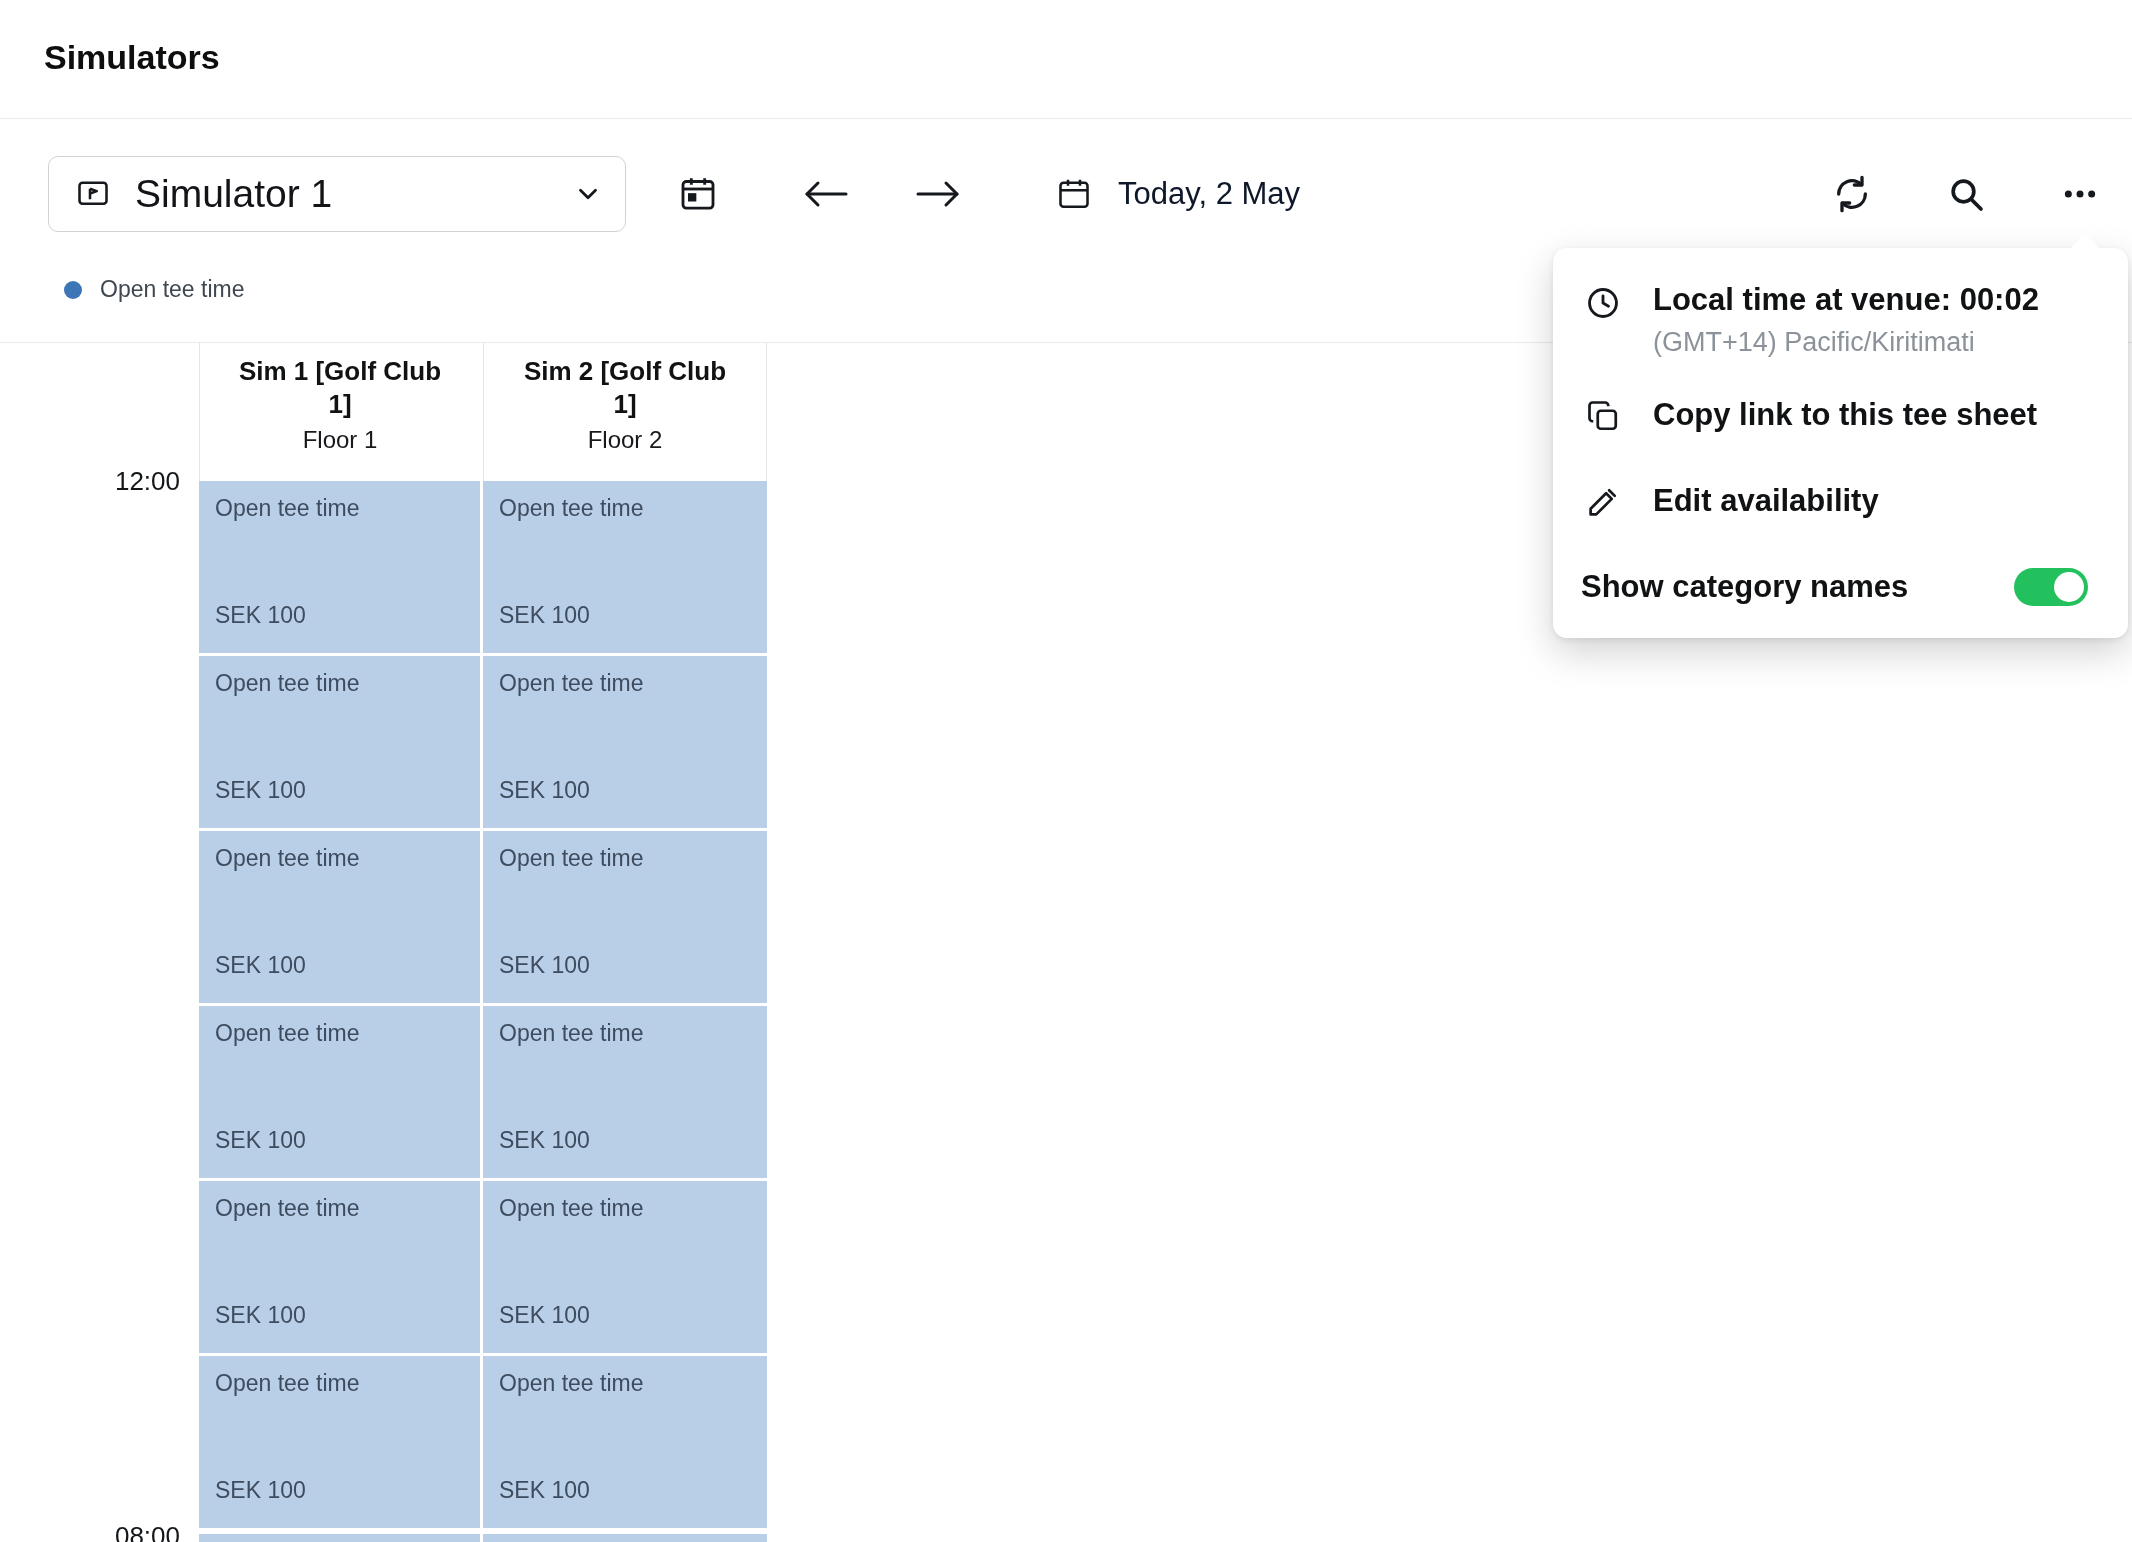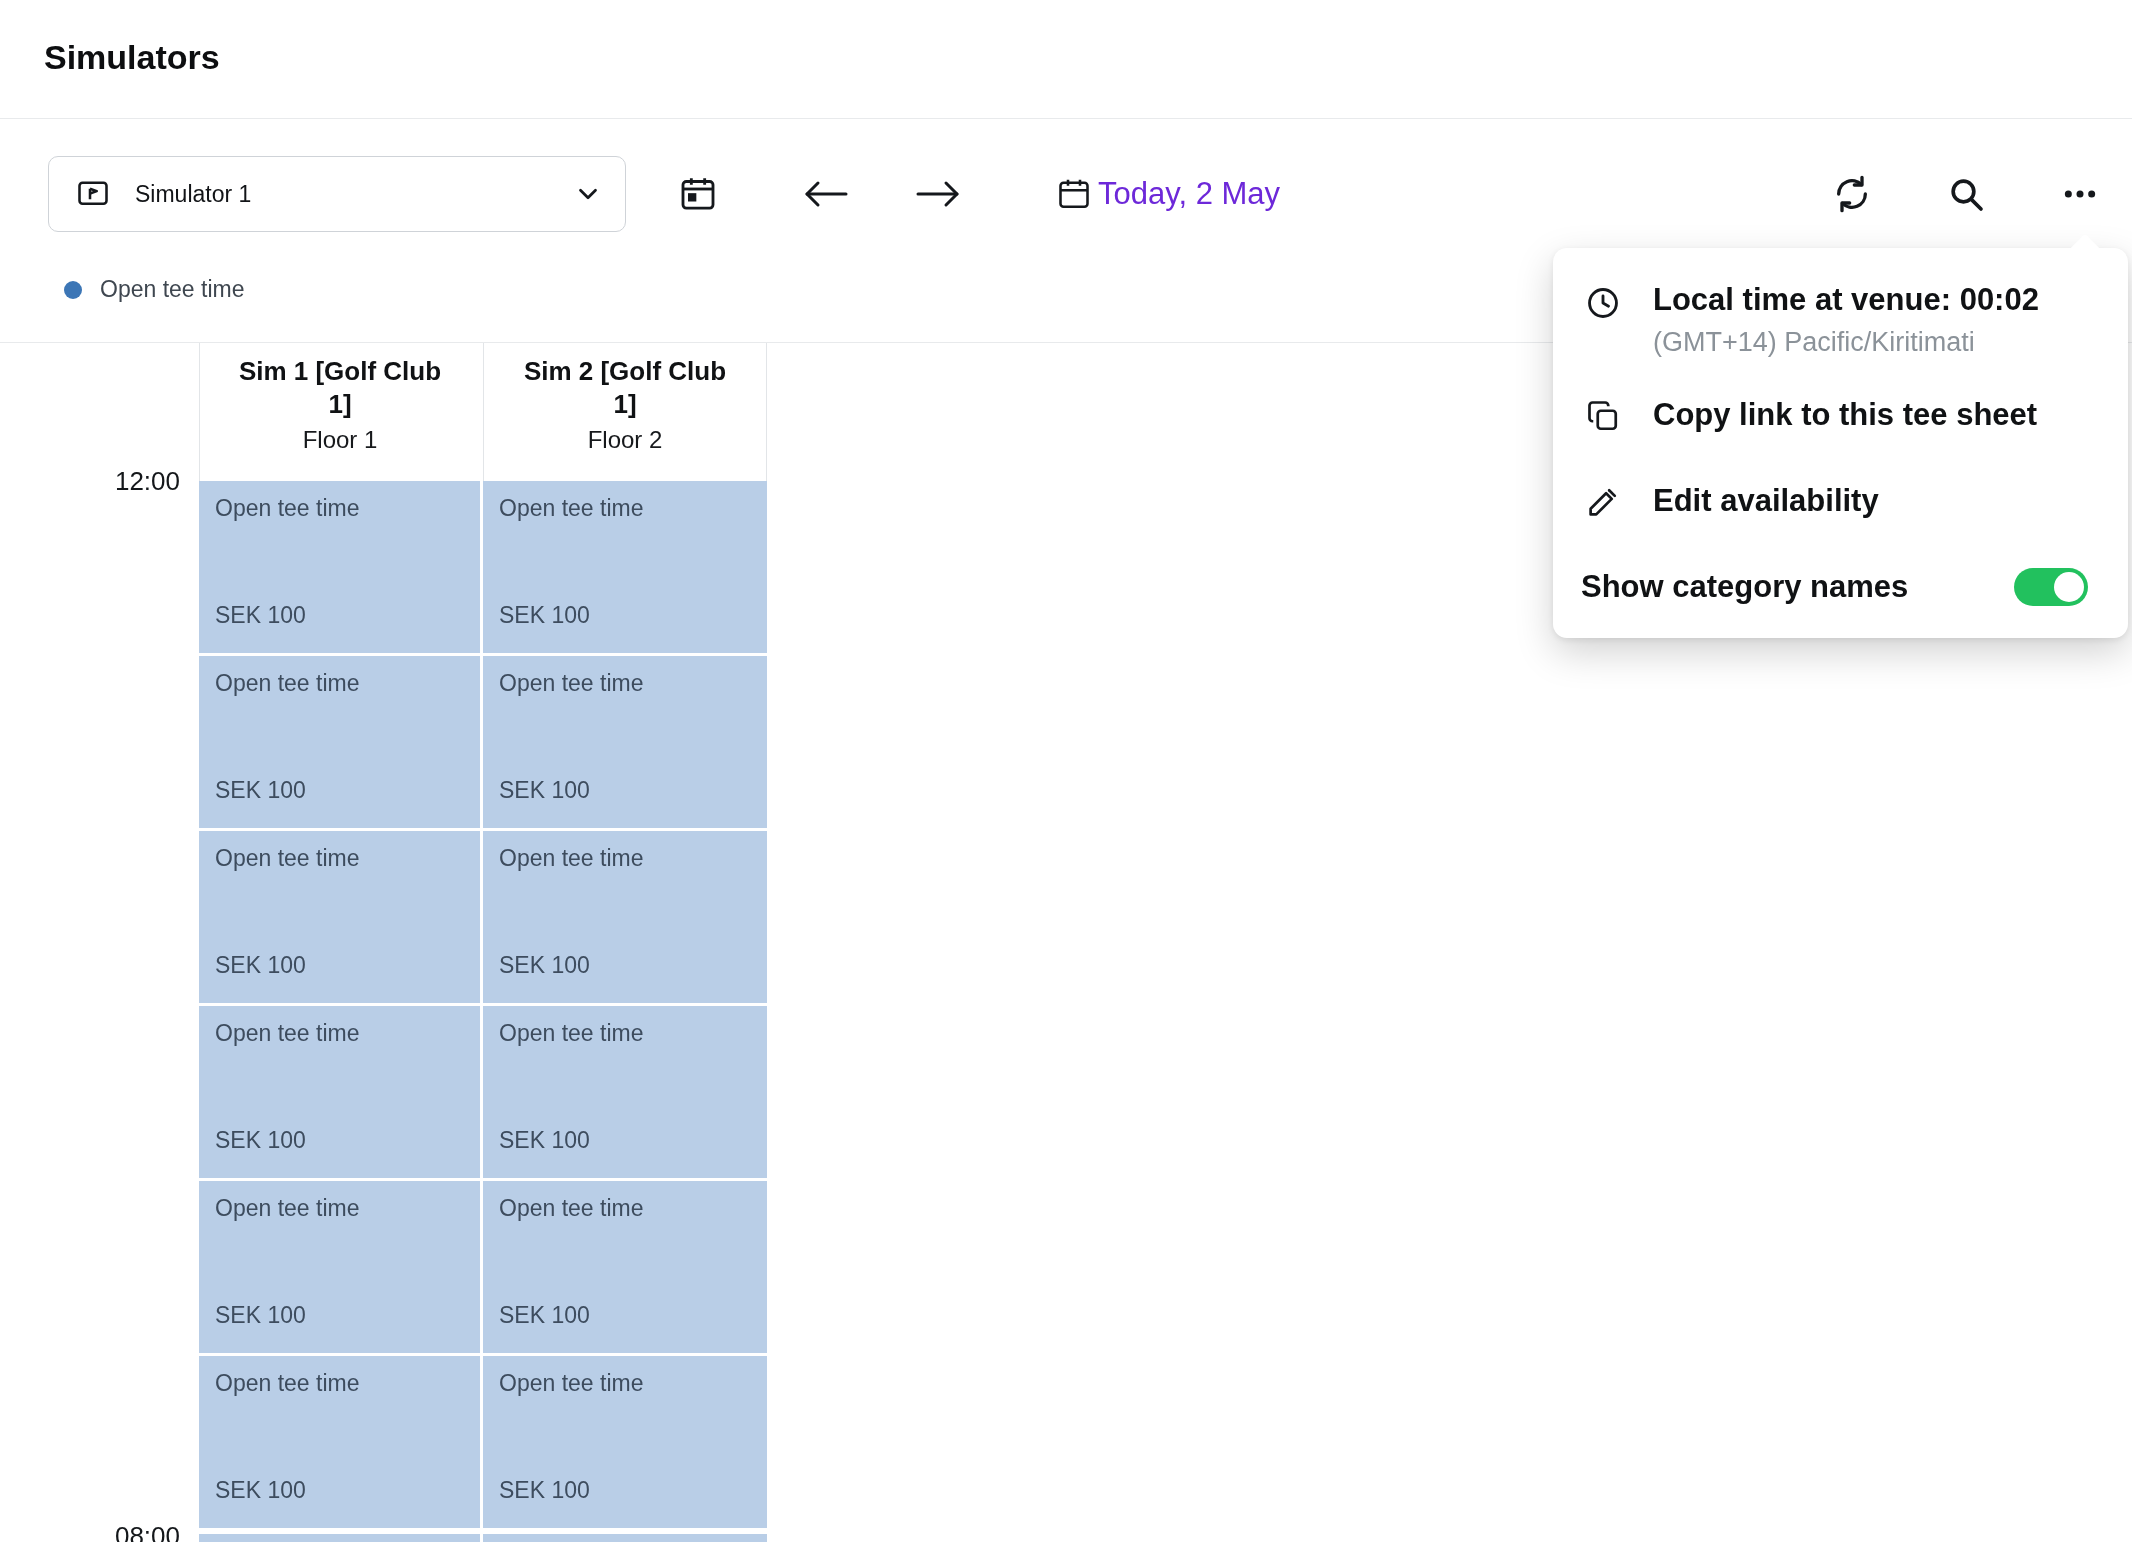--- a/index.html
+++ b/index.html
@@ -13,26 +13,26 @@
   .header { position:absolute; top:0; left:0; width:2132px; height:119px; border-bottom:1px solid #e8eaec; background:#fff; }
   .header h1 { position:absolute; left:44px; top:38px; font-size:34px; font-weight:700; color:#0d0e10; }
 
   
   .toolbar { position:absolute; top:119px; left:0; width:2132px; height:150px; display:flex; align-items:center; padding:0 24px 0 48px; }
   .sim-select {
     display:flex; align-items:center; gap:24px; width:578px; height:76px;
     border:1px solid #cfd3d8; border-radius:10px; background:#fff; padding:0 22px 0 26px;
     cursor:pointer; font-family:inherit;
   }
-  .sim-select .sel-label { font-size:23px; color:#121417; flex:1; text-align:left; }
+  .sim-select .sel-label { font-size:39px; color:#121417; flex:1; text-align:left; }
   .icon-btn { background:none; border:none; cursor:pointer; display:flex; align-items:center; justify-content:center; padding:0 8px; height:64px; }
   .btn-cal { margin-left:44px; }
   .btn-prev { margin-left:66px; }
   .btn-next { margin-left:44px; }
-  .date-display { margin-left:84px; display:flex; align-items:center; gap:6px; font-size:31px; color:#6d28d9; cursor:pointer; background:none; border:none; font-family:inherit; }
+  .date-display { margin-left:84px; display:flex; align-items:center; gap:26px; font-size:31px; color:#0f172a; cursor:pointer; background:none; border:none; font-family:inherit; }
   .toolbar-right { margin-left:auto; display:flex; align-items:center; gap:58px; }
 
   
   .legend { position:absolute; top:276px; left:64px; display:flex; align-items:center; gap:18px; font-size:23px; color:#3f4750; }
   .legend-dot { width:18px; height:18px; border-radius:50%; flex:none; }
 
   
   .sheet { position:absolute; top:343px; left:0; width:2132px; height:1199px; }
   .sheet::before { content:""; position:absolute; top:-1px; left:0; width:2132px; border-top:1px solid #e8eaec; }
   .sheet-inner { position:absolute; left:0; top:0; display:flex; }

